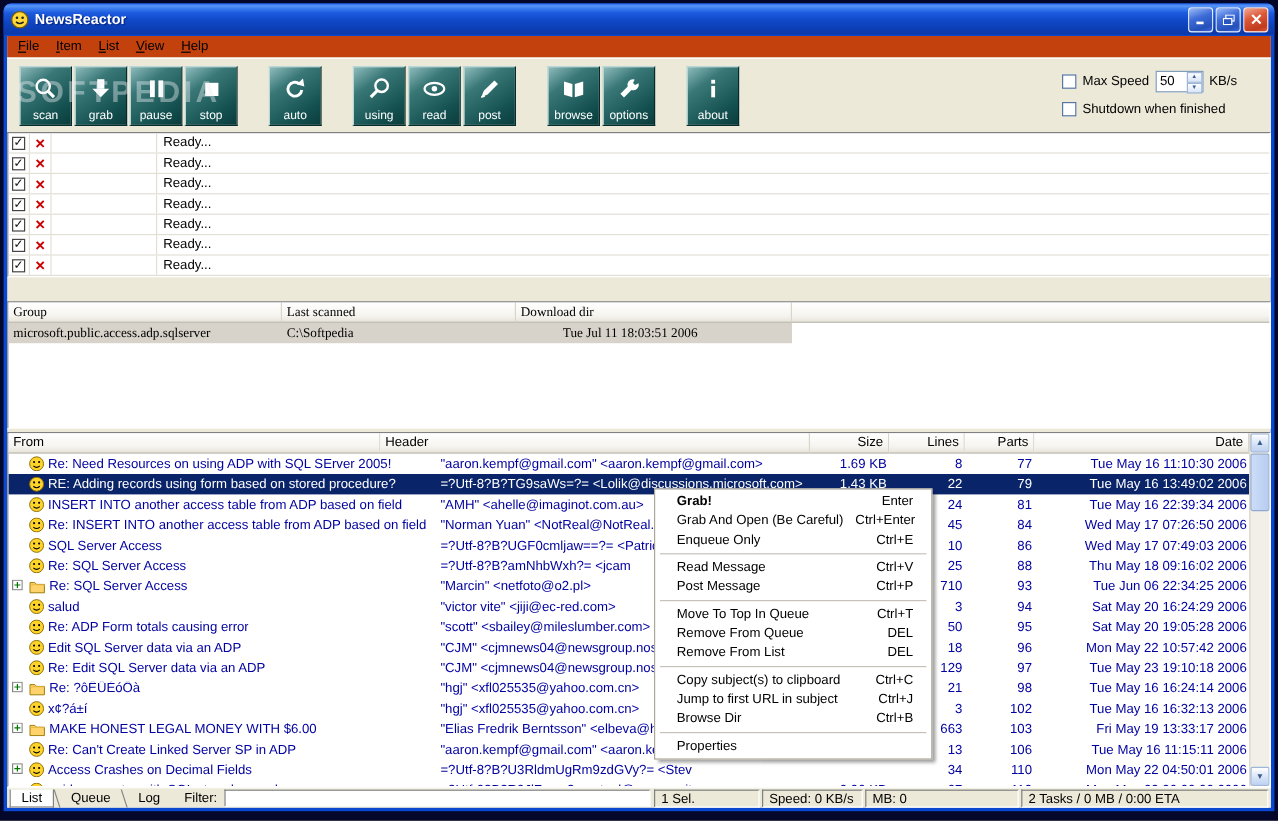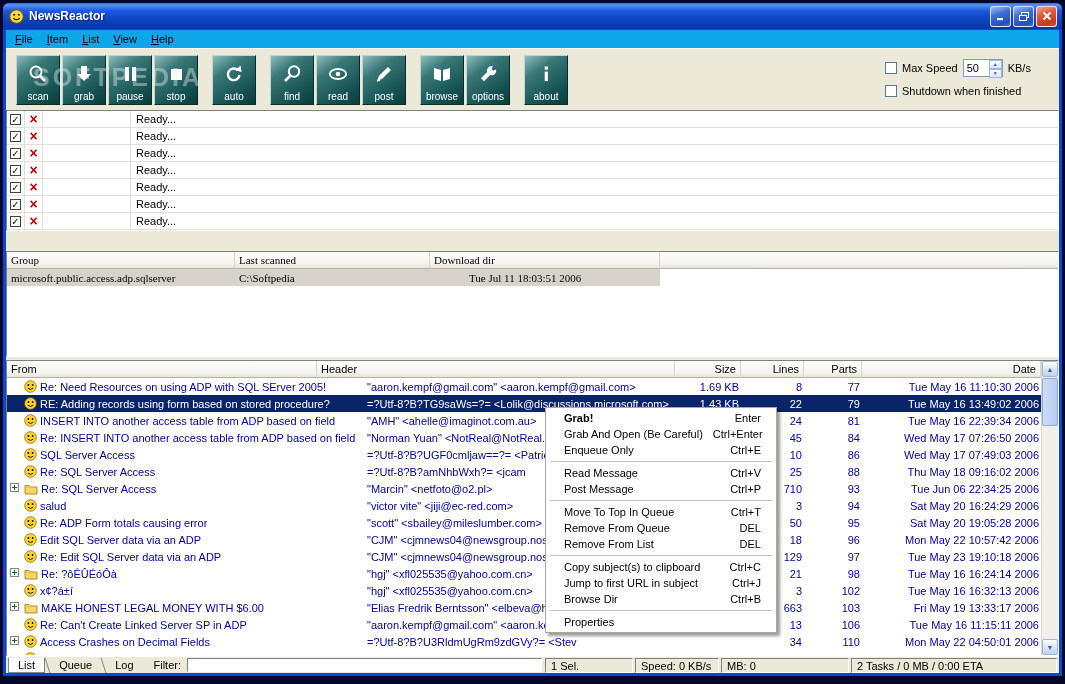--- a/index.html
+++ b/index.html
@@ -17,35 +17,35 @@
   .caption-buttons { margin-left:auto; display:flex; gap:2px; }
   .cbtn { width:21px; height:21px; border-radius:3px; border:1px solid rgba(255,255,255,.8);
           display:flex; align-items:center; justify-content:center; }
   .cbtn.min,.cbtn.max { background:linear-gradient(160deg,#9dbdf8 0%,#3e6cd8 40%,#2450b8 80%,#3c68d8 100%); }
   .cbtn.close { background:linear-gradient(160deg,#f0a894 0%,#dd5837 40%,#c03c1e 80%,#d85535 100%); }
 
   .winbody { position:absolute; left:3px; right:3px; top:27px; bottom:3px; background:#ECE9D8;
              display:flex; flex-direction:column; }
 
   
-  .menubar { height:18px; display:flex; align-items:center; padding-left:2px; background:#0ea5e9; }
+  .menubar { height:18px; display:flex; align-items:center; padding-left:2px; background:#c2410c; }
   .menu-item { padding:1px 7px; cursor:default; }
 
   
   .toolbar { height:62px; position:relative; display:flex; align-items:flex-end; padding:0 4px 5px 10px;
              border-top:1px solid #fff; background:#ECE9D8; }
   .tb-buttons { display:flex; align-items:flex-end; }
   .tbtn { width:44px; height:50px; margin-right:2px; cursor:pointer;
     background:linear-gradient(145deg,#8fbcbc 0%,#3a7878 30%,#145050 75%,#0b3c3c 100%);
     border:1px solid; border-color:#b8d8d8 #052c2c #052c2c #b8d8d8;
     display:flex; flex-direction:column; align-items:center; justify-content:flex-end; padding-bottom:2px; }
-  .tbtn.gap { margin-left:12px; }
+  .tbtn.gap { margin-left:24px; }
   .ticon { flex:1; display:flex; align-items:center; justify-content:center; }
   .tlabel { color:#fff; font-size:10px; line-height:11px; }
-  .watermark { position:absolute; left:27px; top:14px; font-size:25px; font-weight:bold; letter-spacing:3px;
+  .watermark { position:absolute; left:8px; top:14px; font-size:25px; font-weight:bold; letter-spacing:3px;
                color:rgba(235,238,242,0.42); pointer-events:none; }
   .tb-right { margin-left:auto; width:180px; padding:6px 4px 0 10px; font-size:11px; }
   .speedrow { display:flex; align-items:center; gap:5px; margin-bottom:8px; white-space:nowrap; }
   .checkbox { width:12px; height:12px; background:#fff; border:1px solid #5577a0; flex:0 0 auto; }
   .spin { display:inline-flex; border:1px solid #7f9db9; background:#fff; height:18px; }
   .spinval { width:25px; padding:2px 3px 0 3px; font-size:11px; }
   .spinbtns { width:13px; display:flex; flex-direction:column; }
   .su,.sd { flex:1; background:linear-gradient(#fefeff,#d8e4f8); border:1px solid #9eb6d8;
             font-size:5px; line-height:7px; text-align:center; color:#3b5e91; cursor:pointer; }
 
@@ -211,21 +211,21 @@
             </span>
             <span class="tlabel">auto</span>
           </div>
           <div class="tbtn gap">
             <span class="ticon">
               <svg width="22" height="22" viewBox="0 0 22 22">
                 <circle cx="13" cy="8.5" r="5.2" fill="none" stroke="#fff" stroke-width="2"></circle>
                 <line x1="9.4" y1="12.6" x2="4" y2="18" stroke="#fff" stroke-width="2.6"></line>
               </svg>
             </span>
-            <span class="tlabel">find</span>
+            <span class="tlabel">using</span>
           </div>
           <div class="tbtn">
             <span class="ticon">
               <svg width="22" height="22" viewBox="0 0 22 22">
                 <ellipse cx="11" cy="11" rx="8.2" ry="5" fill="none" stroke="#fff" stroke-width="1.8"></ellipse>
                 <circle cx="11" cy="11" r="2.3" fill="#fff"></circle>
               </svg>
             </span>
             <span class="tlabel">read</span>
           </div>

